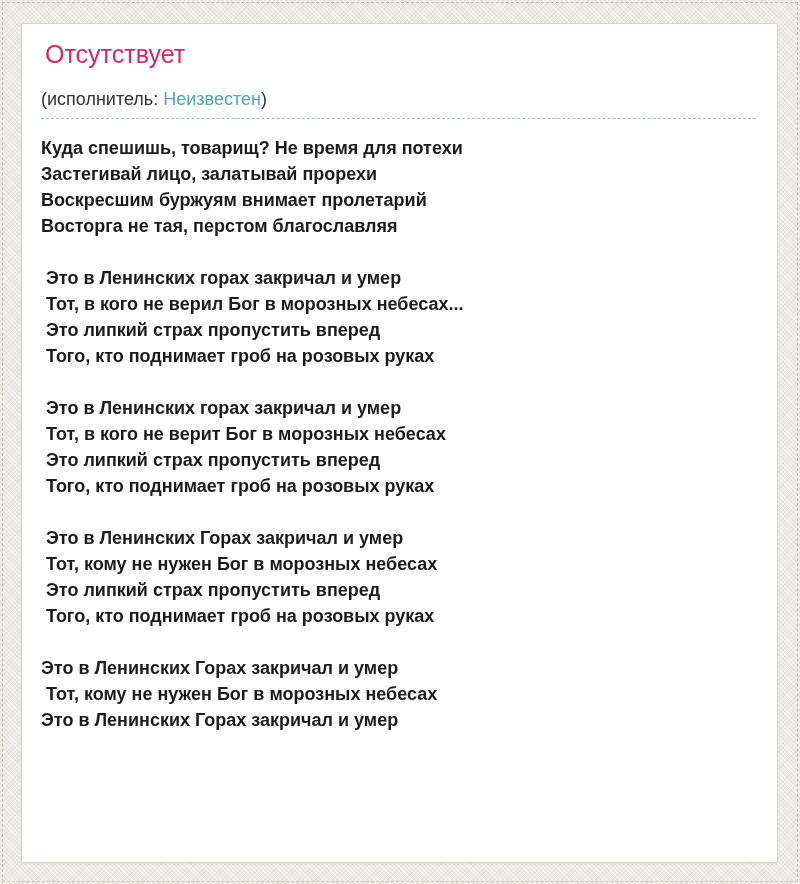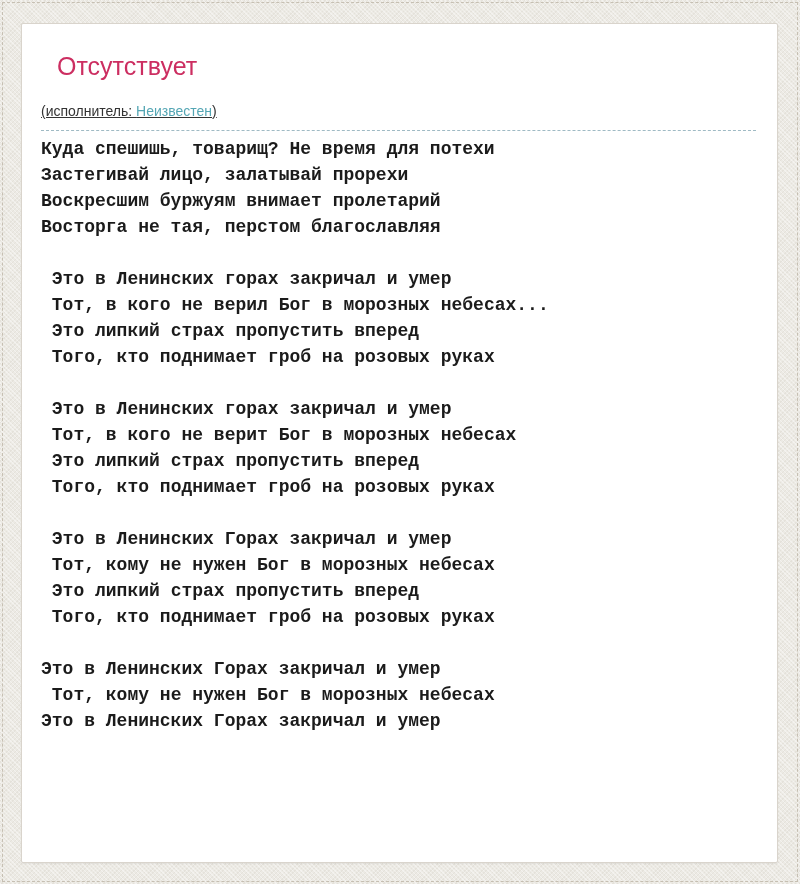--- a/index.html
+++ b/index.html
@@ -25,51 +25,49 @@
     position: absolute;
     left: 21px; top: 23px;
     width: 757px; height: 840px;
     background: #ffffff;
     border: 1px solid #d9d4cc;
     border-radius: 2px;
     box-shadow: 0 1px 2px rgba(0,0,0,0.06);
     padding: 12px 21px 20px 19px;
   }
   .song-title {
-    margin: 16px;
+    margin: 4px;
     font-size: 25px;
     line-height: 29px;
     font-weight: 400;
     color: #cc2e61;
   }
   .artist-line {
     margin: 20px 0 0 0;
-    font-size: 14px;
+    font-size: 18px;
     line-height: 21px;
     color: #333333;
     padding-bottom: 8px;
-    text-decoration: underline;
   }
   .artist-link {
     color: #54a6b4;
     text-decoration: none;
     cursor: pointer;
   }
   .dashed-separator {
     border-bottom: 1px dashed #9fbac4;
     height: 0;
     margin: 0;
   }
   .lyrics {
-    margin-top: 5px;
+    margin-top: 16px;
     color: #1b1b1b;
     font-size: 18px;
     line-height: 26px;
     font-weight: 700;
-    font-family: Liberation Mono, monospace;
   }
   .lyrics-stanza {
     margin: 0 0 26px 0;
     white-space: pre-wrap;
   }
   .lyrics-stanza:last-child { margin-bottom: 0; }
 </style>
 </head>
 <body>
 

